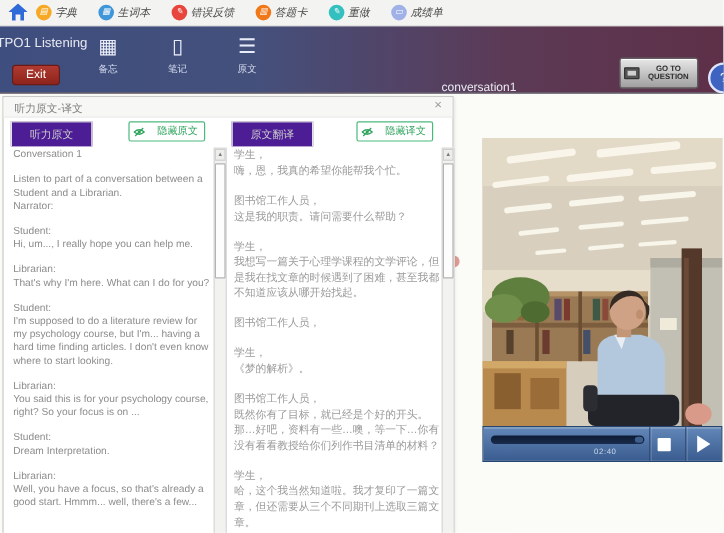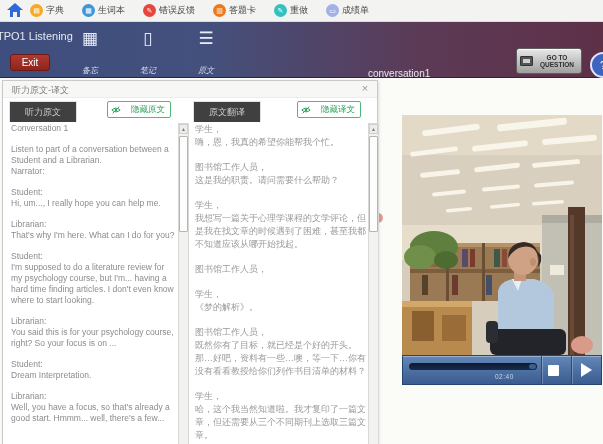--- a/index.html
+++ b/index.html
@@ -5,37 +5,37 @@
   * { margin:0; padding:0; box-sizing:border-box; }
   html,body { width:603px; height:444px; overflow:hidden; background:#fff;
               font-family:"Liberation Sans", sans-serif; }
   #app { position:relative; width:603px; height:444px; background:#fbfbf8; }
 
   
   .toolbar { position:absolute; left:0; top:0; width:603px; height:22px;
              background:#f3f3f1; border-bottom:1px solid #dcdcda;
              display:flex; align-items:center; }
   .home-btn { width:30px; height:22px; display:flex; align-items:center; justify-content:center; }
-  .tb-item { display:flex; align-items:center; gap:3px; margin-right:18px; cursor:default; }
+  .tb-item { display:flex; align-items:center; gap:3px; margin-right:18px; cursor:default;font-style:italic; }
   .tb-circle { width:13px; height:13px; border-radius:50%; display:flex; align-items:center;
                justify-content:center; color:#fff; font-size:7px; line-height:1; }
   .tb-label { font-size:9px; color:#4a4a4a; }
 
   
   .header { position:absolute; left:0; top:22px; width:603px; height:56px;
             background:linear-gradient(90deg,#3e4e7e 0%,#44507c 35%,#5c3a56 70%,#5e3048 100%);
             border-bottom:1px solid #2c2438; }
   .hd-title { position:absolute; left:-3px; top:8px; color:#e8e8f0; font-size:11px; }
   .exit-btn { position:absolute; left:10px; top:32px; width:40px; height:17px;
               background:linear-gradient(#b03a30,#8e241d); border:1px solid #6e1a14;
               border-radius:3px; color:#fff; font-size:10px; text-align:center; line-height:15px; }
   .hd-nav { position:absolute; left:72px; top:6px; display:flex; gap:22px; }
   .hd-nav-item { width:36px; text-align:center; color:#dfe4f2; }
   .hd-nav-glyph { font-size:17px; line-height:22px; display:block; color:#e8ecf8; }
-  .hd-nav-label { font-size:8px; display:block; margin-top:15px; color:#d8def0;font-style:italic; }
+  .hd-nav-label { font-size:8px; display:block; margin-top:2px; color:#d8def0; }
   .conv-label { position:absolute; left:368px; top:46px; color:#e8e8f0; font-size:10px; }
   .goto-btn { position:absolute; left:516px; top:26px; width:66px; height:26px;
               background:linear-gradient(#e8e8e8,#9f9f9f); border:1px solid #5f5f5f;
               border-radius:3px; box-shadow:inset 0 1px 0 rgba(255,255,255,.8);
               display:flex; align-items:center; gap:3px; padding:2px 3px; }
   .goto-icon { width:13px; height:10px; background:#555; border:1px solid #333; border-radius:1px;
                position:relative; flex:none; }
   .goto-icon:after { content:""; position:absolute; left:2px; top:2px; right:2px; bottom:2px;
                      background:#cfcfcf; }
   .goto-text { font-size:6.5px; font-weight:bold; color:#2e2e2e; line-height:7px; text-align:center; }
@@ -45,21 +45,21 @@
 
   
   .panel { position:absolute; left:2px; top:80px; width:376px; height:380px;
            background:#fff; border:1px solid #c9c9c7; box-shadow:1px 1px 3px rgba(0,0,0,.12); }
   .panel-title-row { position:relative; height:17px; background:#f7f7f5;
                      border-bottom:1px solid #ececea; }
   .panel-title { position:absolute; left:9px; top:3px; font-size:9px; color:#7e7e7e; }
   .panel-close { position:absolute; right:6px; top:1px; font-size:11px; color:#9a9a9a; width:12px;
                  text-align:center; }
   .tab-row { position:relative; height:24px; }
-  .tab { position:absolute; top:3px; height:21px; padding:0 15px; background:#404040;
+  .tab { position:absolute; top:3px; height:21px; padding:0 15px; background:#4c1d95;
          border:1px solid #e2e2e0; border-bottom:none; font-size:9px; color:#cccccc;
          line-height:20px; }
   .tab-orig { left:6px; }
   .tab-trans { left:190px; }
   .hide-btn { position:absolute; top:3px; height:17px; background:#fff; border:1px solid #4db87e;
               border-radius:2px; color:#2ea45c; font-size:8.5px; line-height:15px;
               padding:0 5px 0 3px; display:flex; align-items:center; gap:10px; }
   .hide-orig { left:104px; }
   .hide-trans { left:294px; }
   .eye-icon { display:inline-block; width:10px; height:10px; flex:none; }

